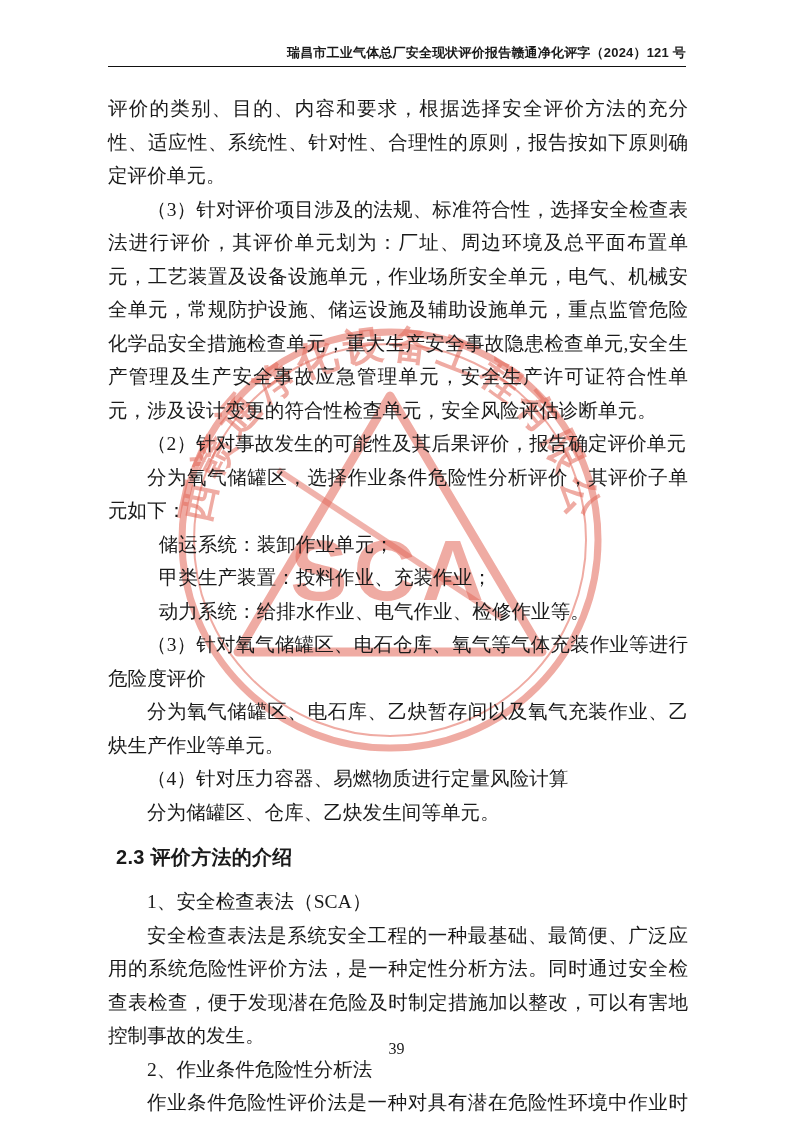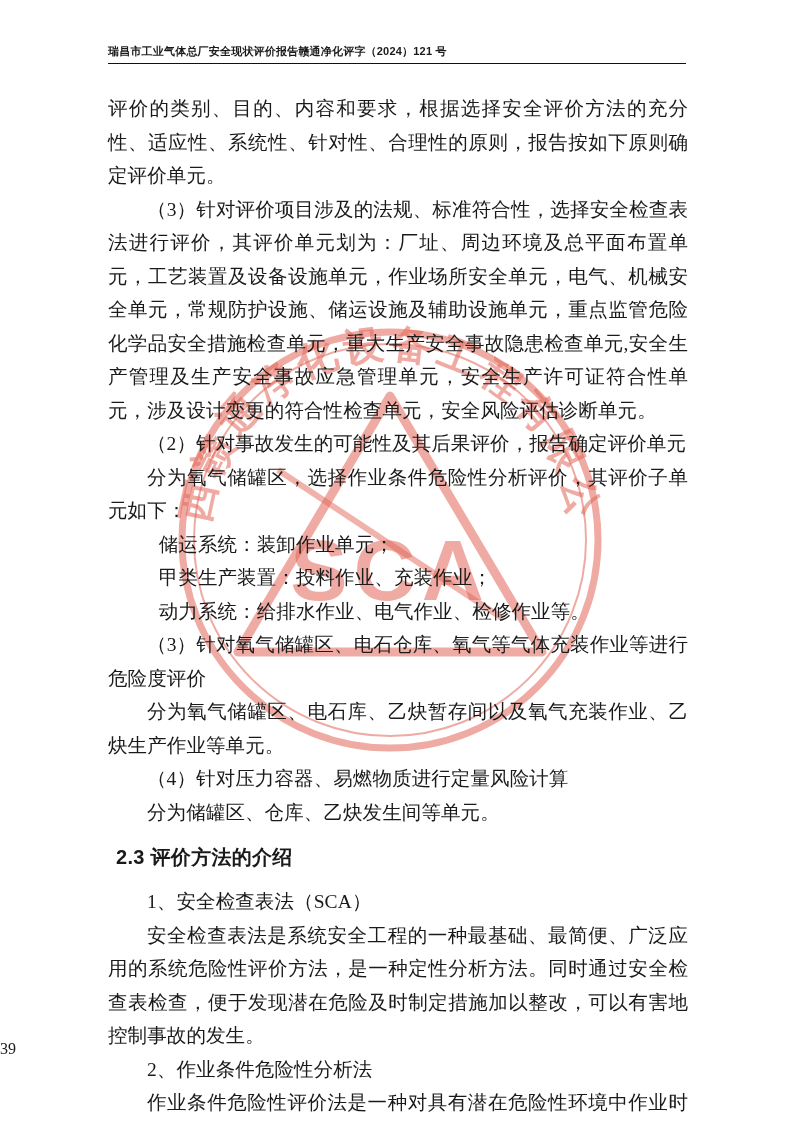--- a/index.html
+++ b/index.html
@@ -37,23 +37,23 @@
   
   .header {
     position: absolute;
     left: 108px;
     top: 44px;
     width: 578px;
     z-index: 3;
   }
   .header-row {
     display: flex;
-    justify-content: flex-start;
+    justify-content: flex-end;
     align-items: baseline;
-    font-size: 11px;
+    font-size: 13px;
     font-weight: bold;
     font-family: "Liberation Sans", "DejaVu Sans", sans-serif;
     letter-spacing: 0.2px;
   }
   .header-left { white-space: nowrap; }
   .header-right { white-space: nowrap; }
   .header-rule {
     margin-top: 4px;
     border-bottom: 1.4px solid #111;
     width: 100%;
@@ -87,21 +87,21 @@
   }
   .sp-before { margin-top: 10px; }
   .sp-after { margin-bottom: 6px; }
 
   
   .footer {
     position: absolute;
     left: 0;
     top: 1040px;
     width: 793px;
-    text-align: left;
+    text-align: center;
     font-size: 16px;
     font-family: "Liberation Serif", "DejaVu Serif", serif;
     z-index: 3;
   }
 </style>
 </head>
 <body>
 
 <div class="page">
 

